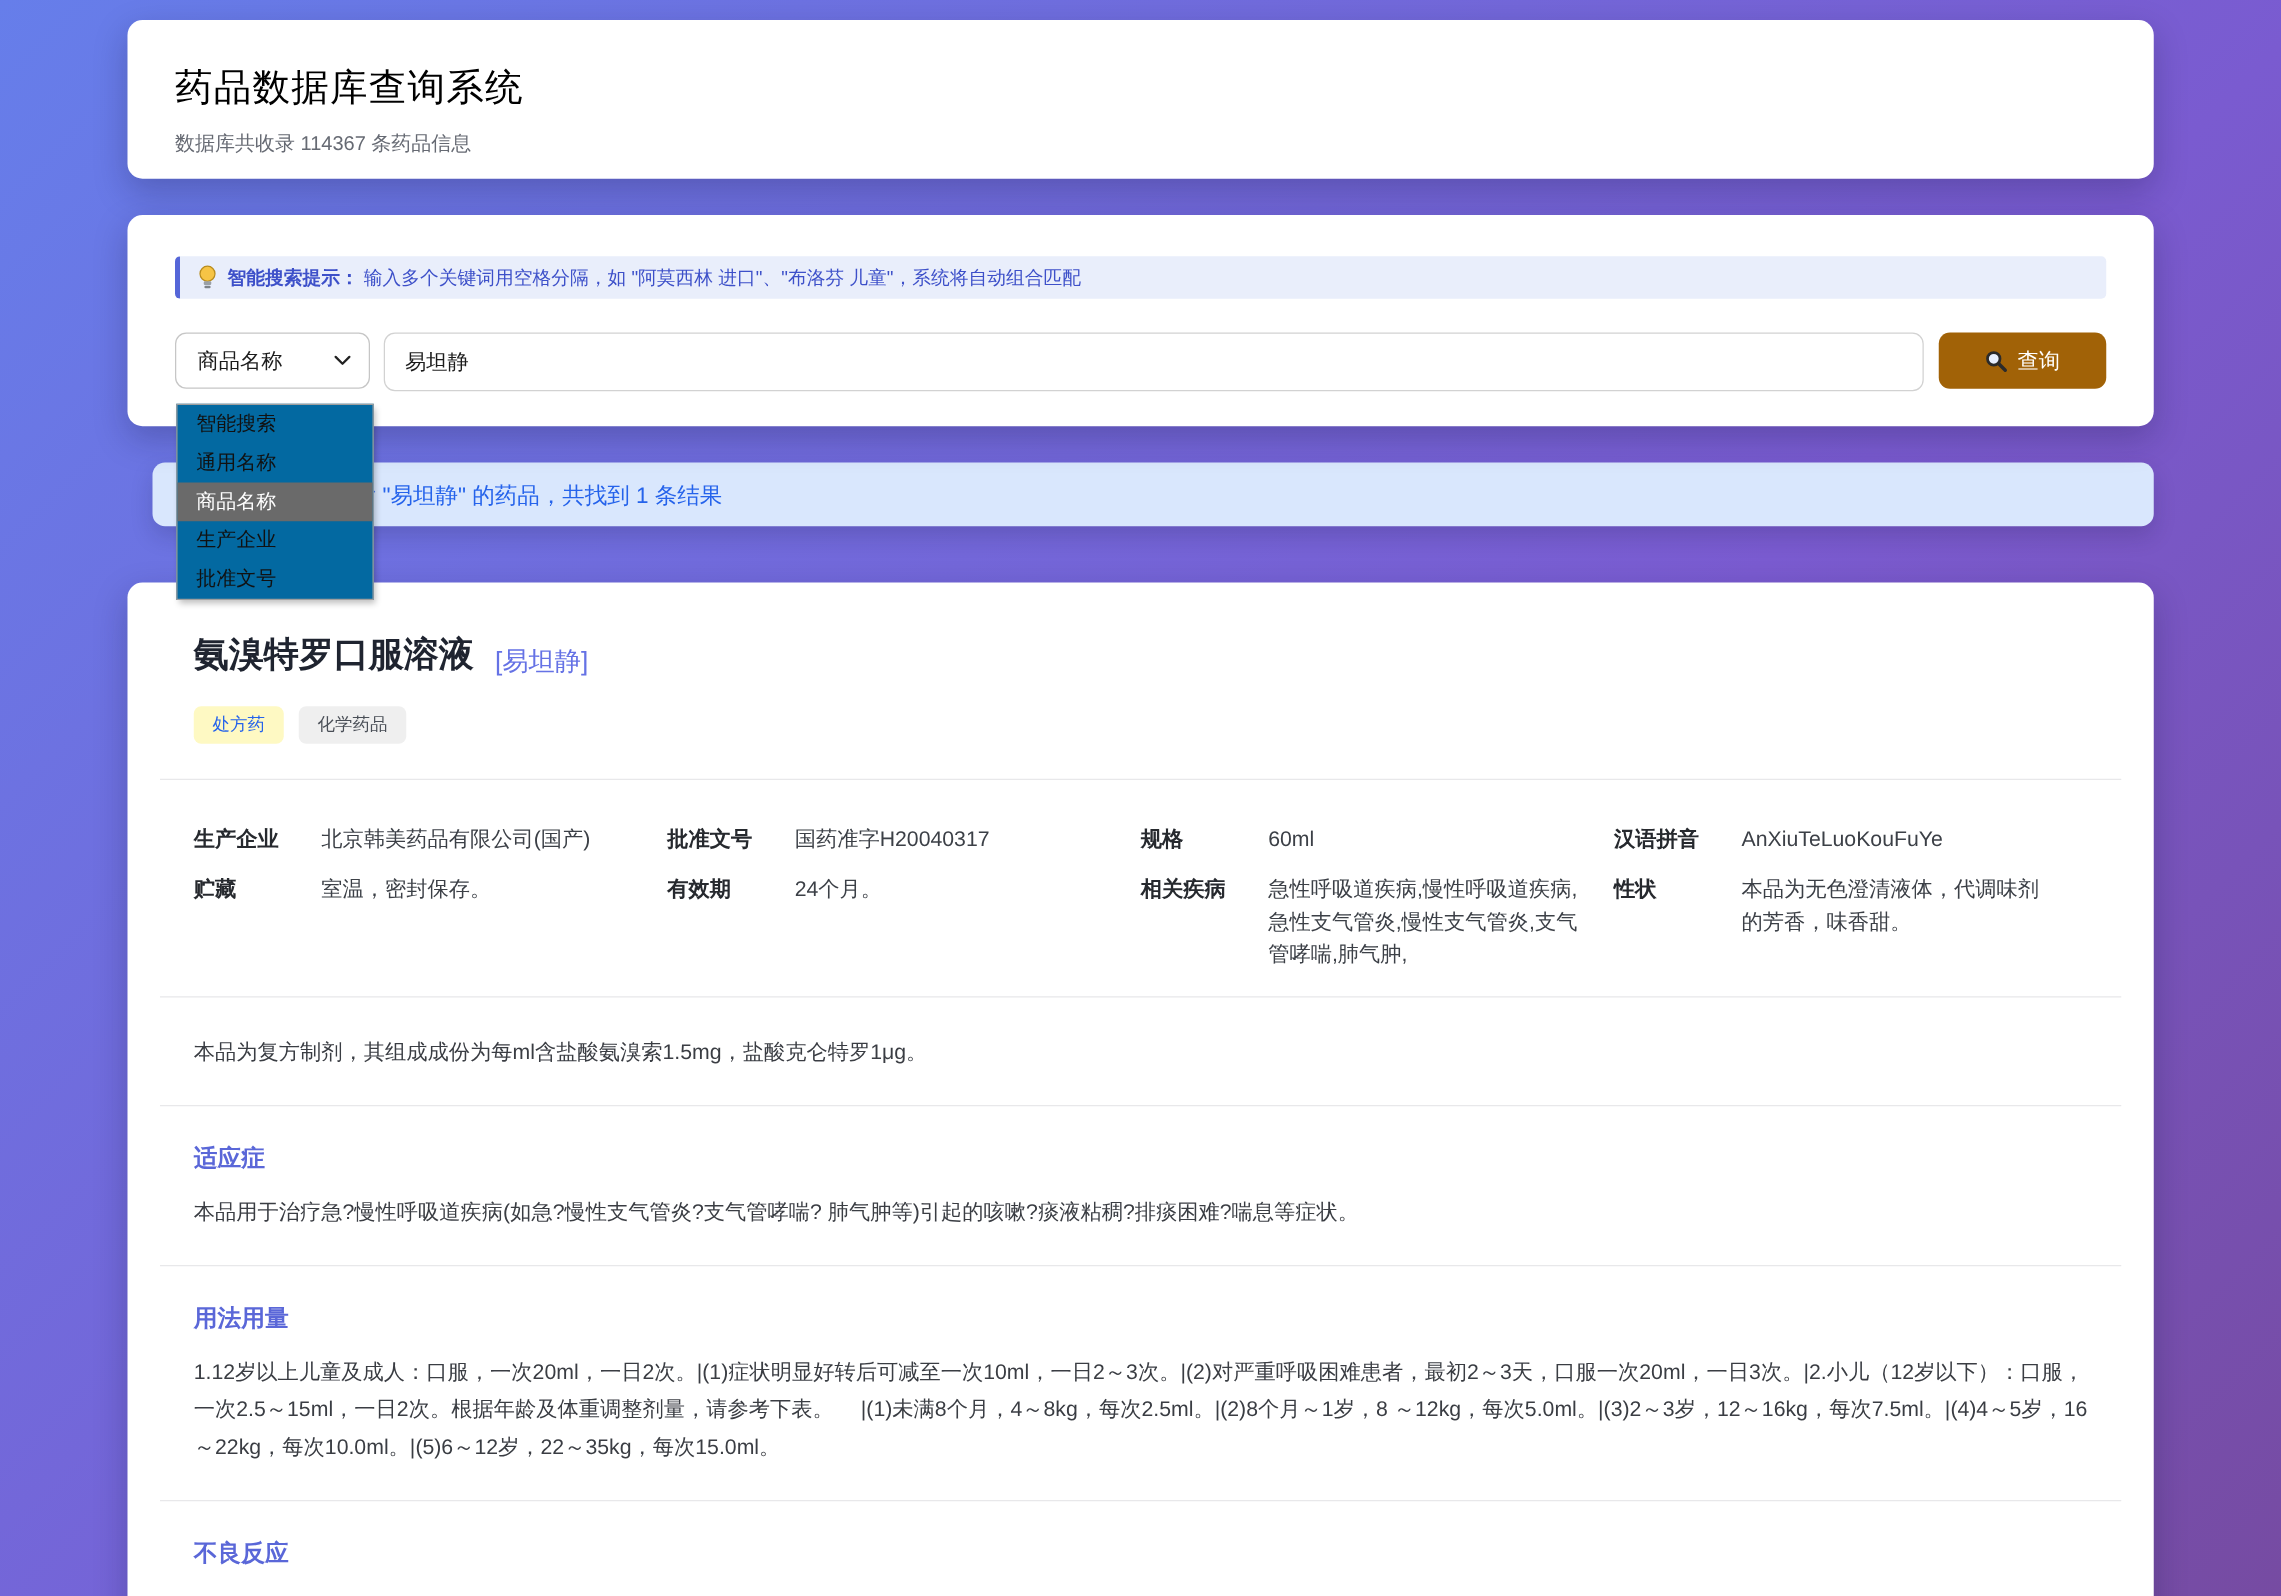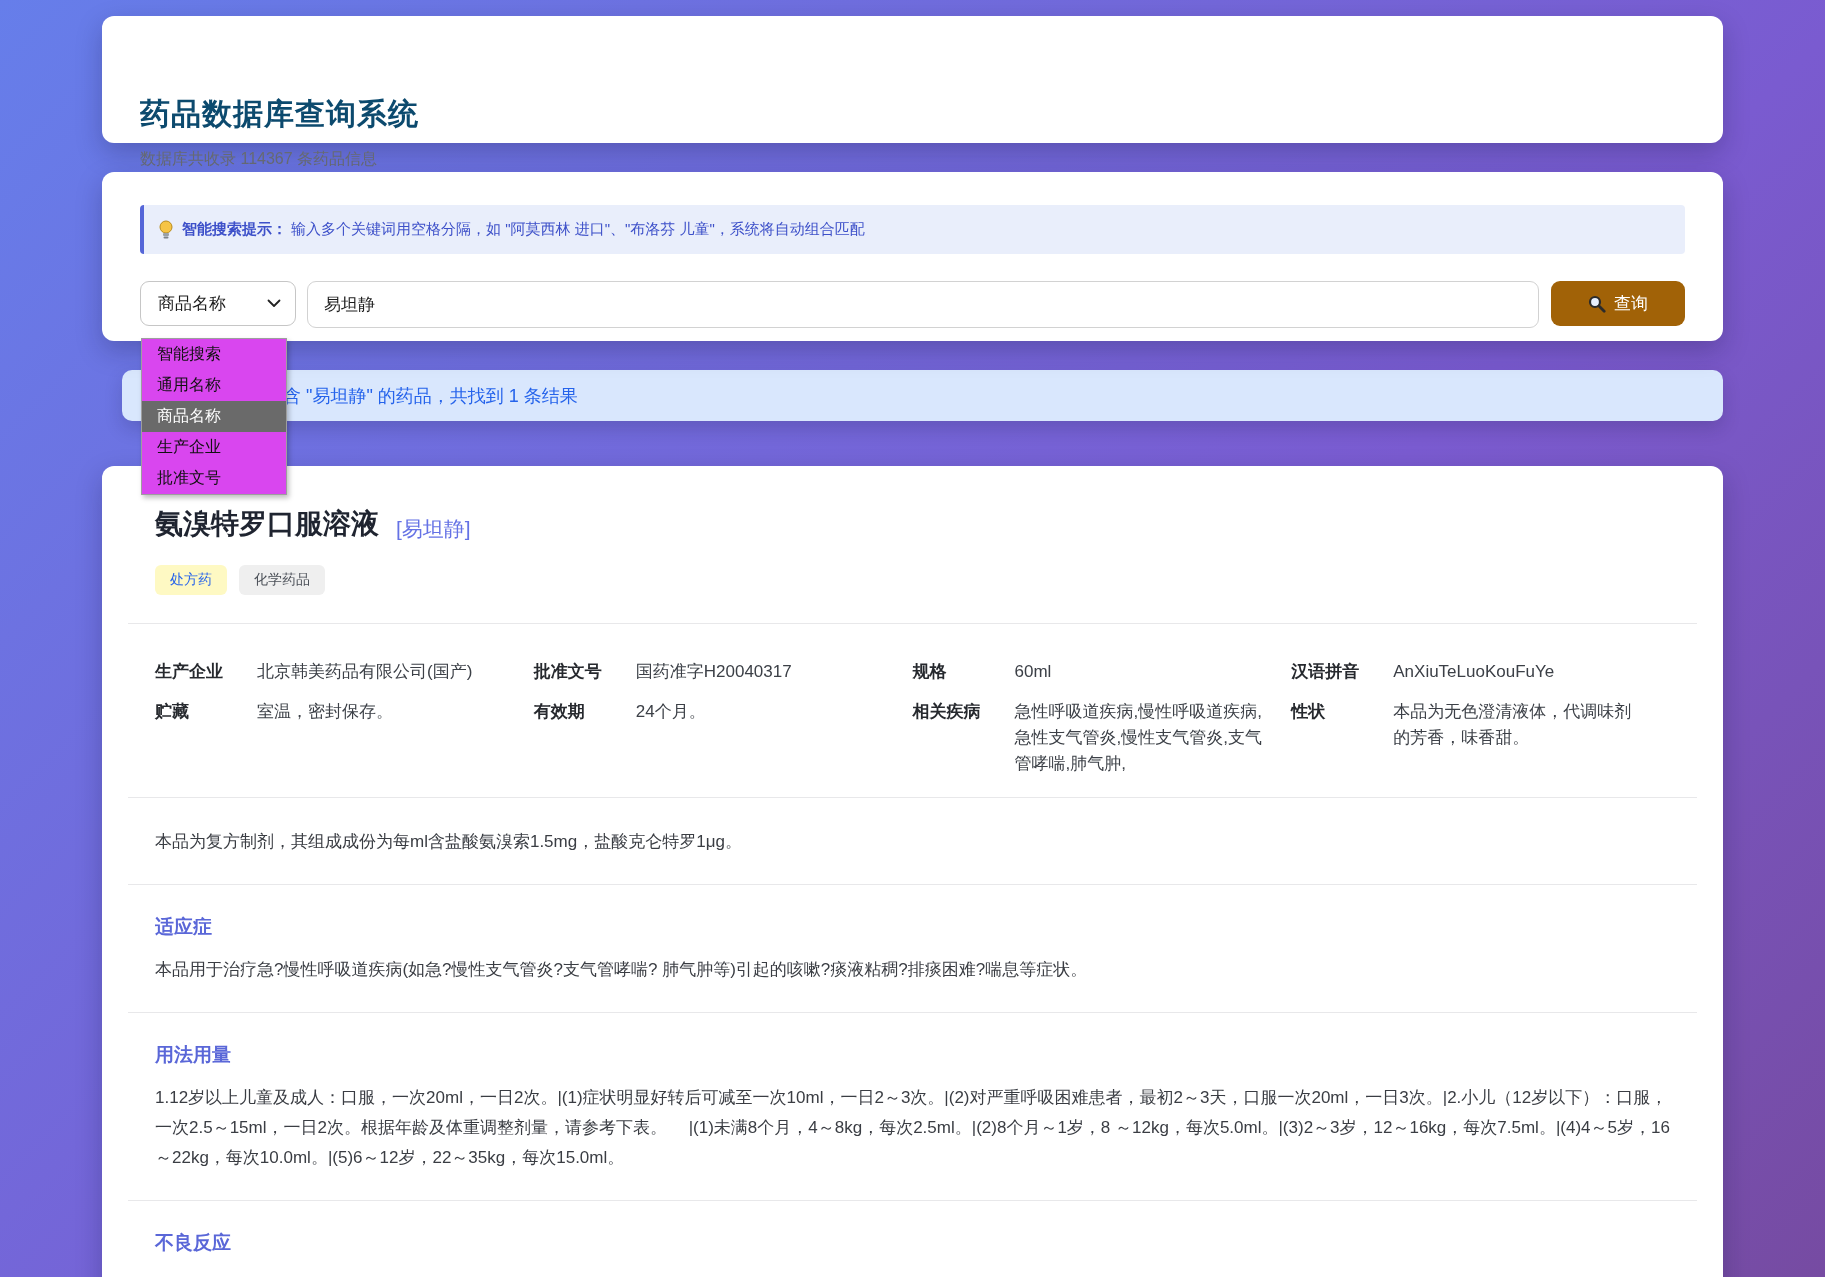--- a/index.html
+++ b/index.html
@@ -11,30 +11,30 @@
   .container { width: 1621px; margin: 0 auto; position: relative; }
 
   .card {
     background: #ffffff;
     border-radius: 12px;
     box-shadow: 0 10px 26px rgba(20, 20, 60, 0.25);
   }
 
   
   .header-card { margin-top: 16px; padding: 34px 38px 30px 38px; height: 127px; }
-  .app-title { color: #0c4a6e; font-size: 30px; font-weight: 700; letter-spacing: 1px; margin-top: 44px; }
+  .app-title { color: #000000; font-size: 30px; font-weight: 400; letter-spacing: 1px; }
   .app-subtitle { color: #666a73; font-size: 16px; margin-top: 14px; }
 
   
   .search-card { margin-top: 29px; padding: 33px 38px 31px 38px; height: 169px; position: relative; }
   .tip-bar {
     background: #e9eefb;
     border-left: 4px solid #5566d8;
     border-radius: 4px;
-    height: 49px;
+    height: 34px;
     display: flex; align-items: center;
     padding: 0 14px;
     color: #3d50c9; font-size: 15px;
   }
   .tip-bar .tip-label { font-weight: 700; margin: 0 4px 0 8px; }
   .search-row { display: flex; margin-top: 27px; height: 45px; }
   .select-box {
     width: 156px; height: 45px;
     border: 1px solid #c6c6c6; border-radius: 9px;
     display: flex; align-items: center; justify-content: space-between;
@@ -58,22 +58,22 @@
     border: none; border-radius: 9px;
     color: #ffffff; font-size: 17px;
     display: flex; align-items: center; justify-content: center; gap: 8px;
     cursor: pointer; font-family: inherit;
   }
 
   
   .dropdown-panel {
     position: absolute;
     left: 0; top: 56px;
-    width: 146px;
-    background: #d946ef;
+    width: 158px;
+    background: #0369a1;
     border: 1px solid #9e9e9e;
     box-shadow: 2px 3px 5px rgba(0,0,0,0.25);
     z-index: 50;
   }
   .dropdown-item {
     height: 31px; display: flex; align-items: center;
     padding: 0 15px; font-size: 16px; color: #111;
     cursor: pointer;
   }
   .dropdown-item.selected { background: #6a6a6a; color: #ffffff; }

